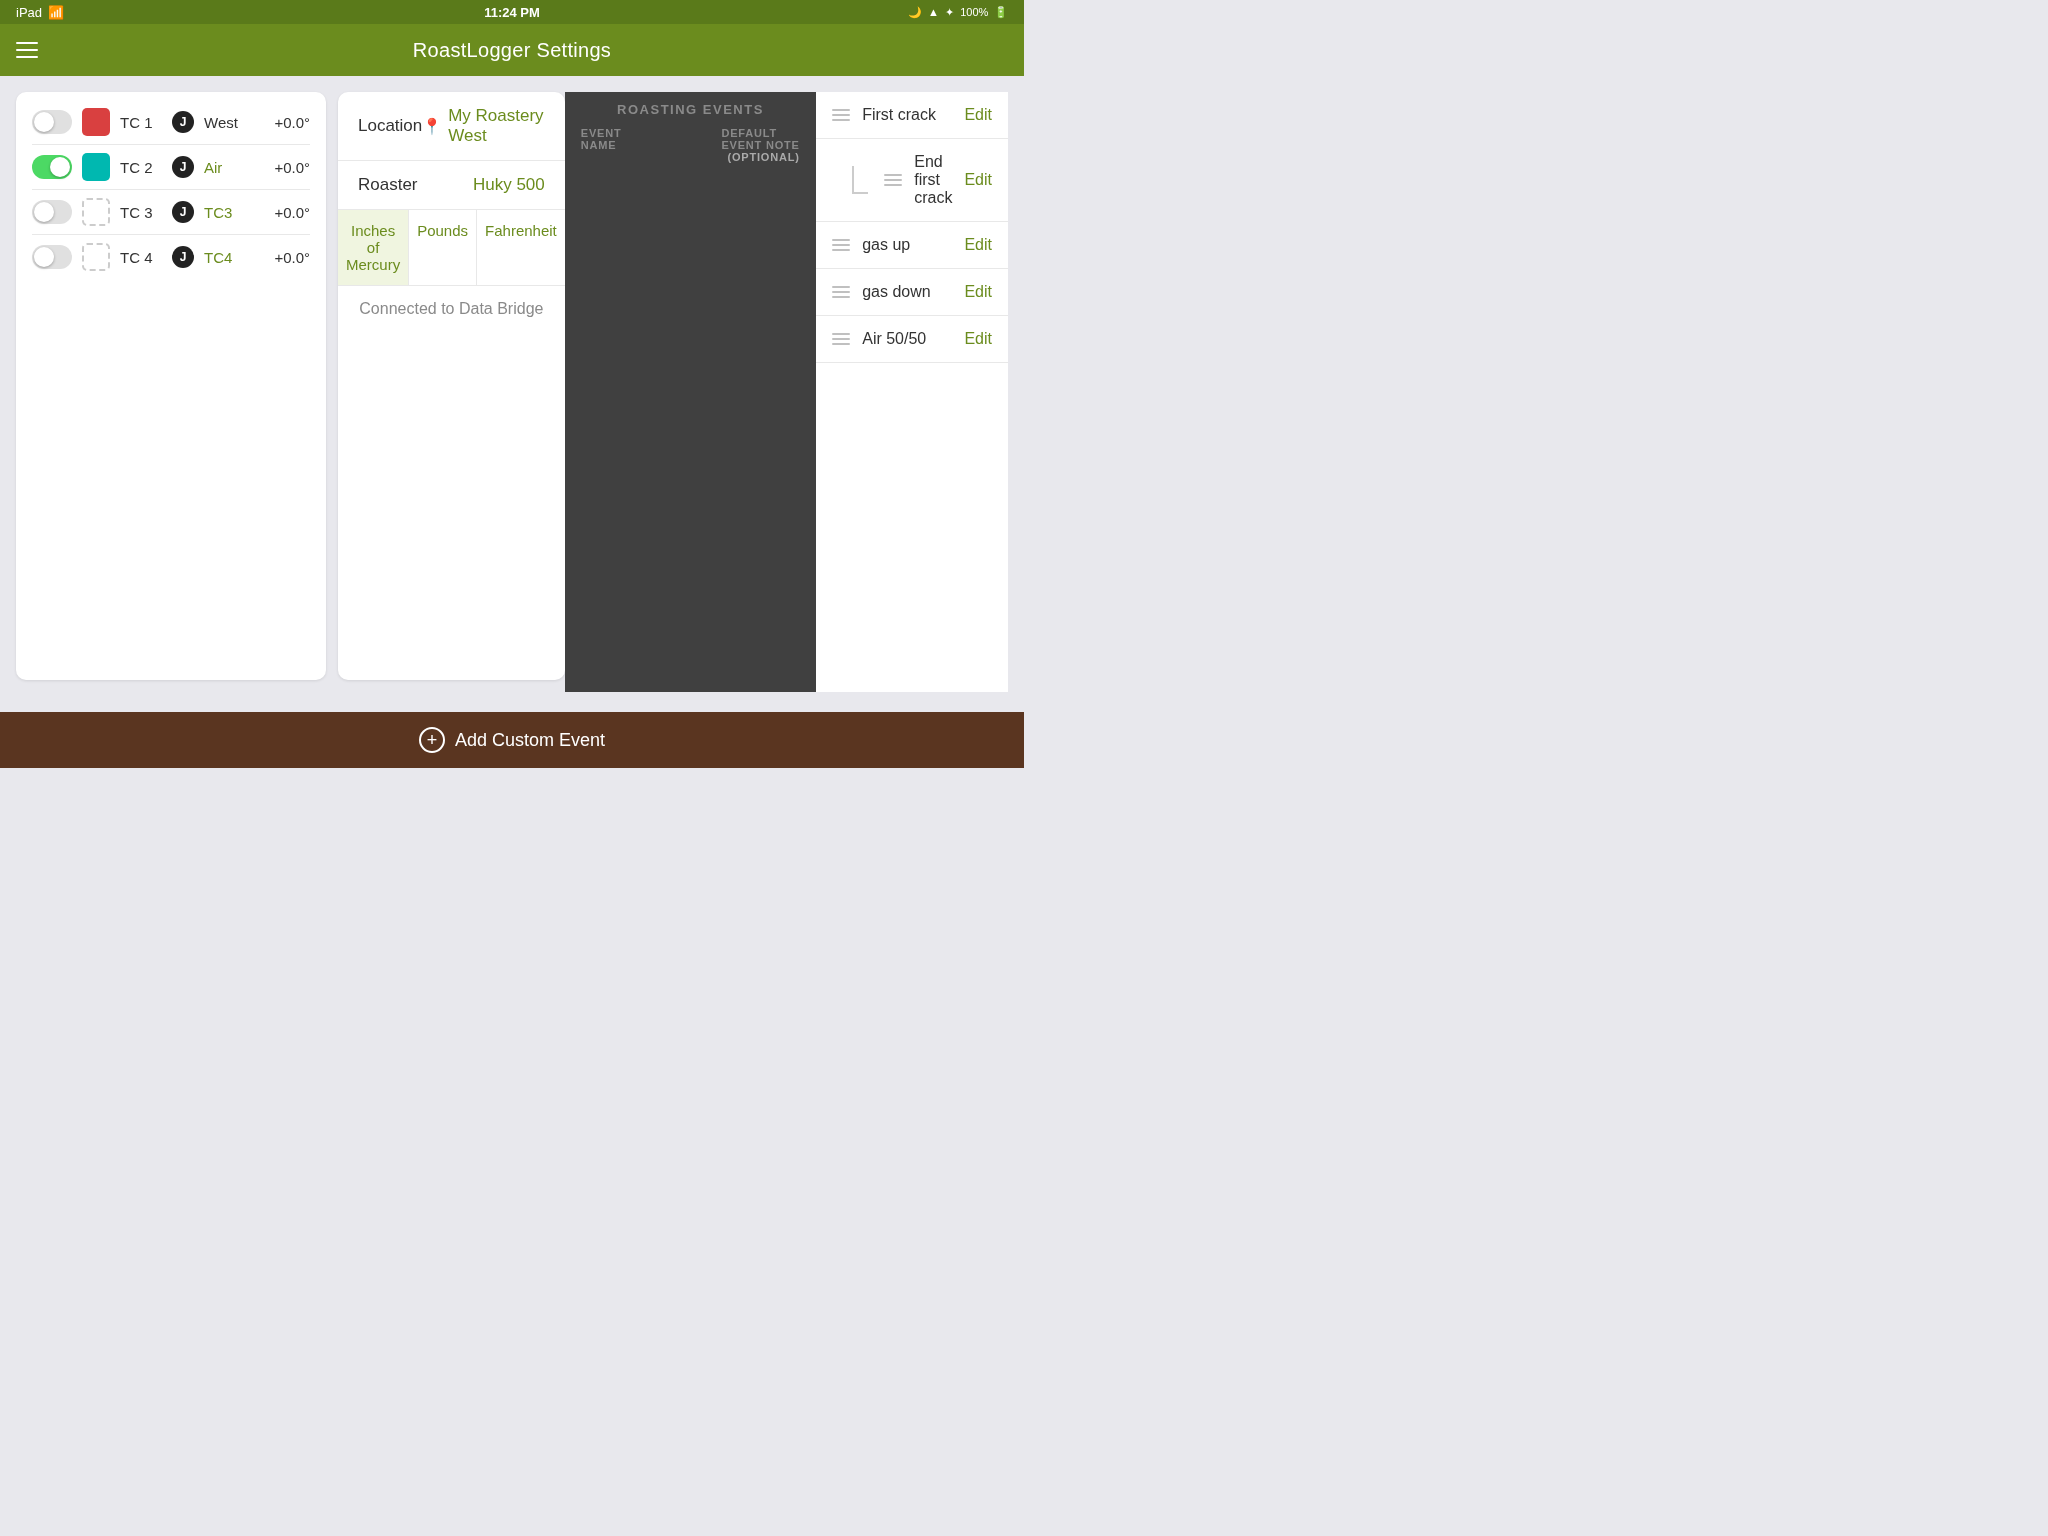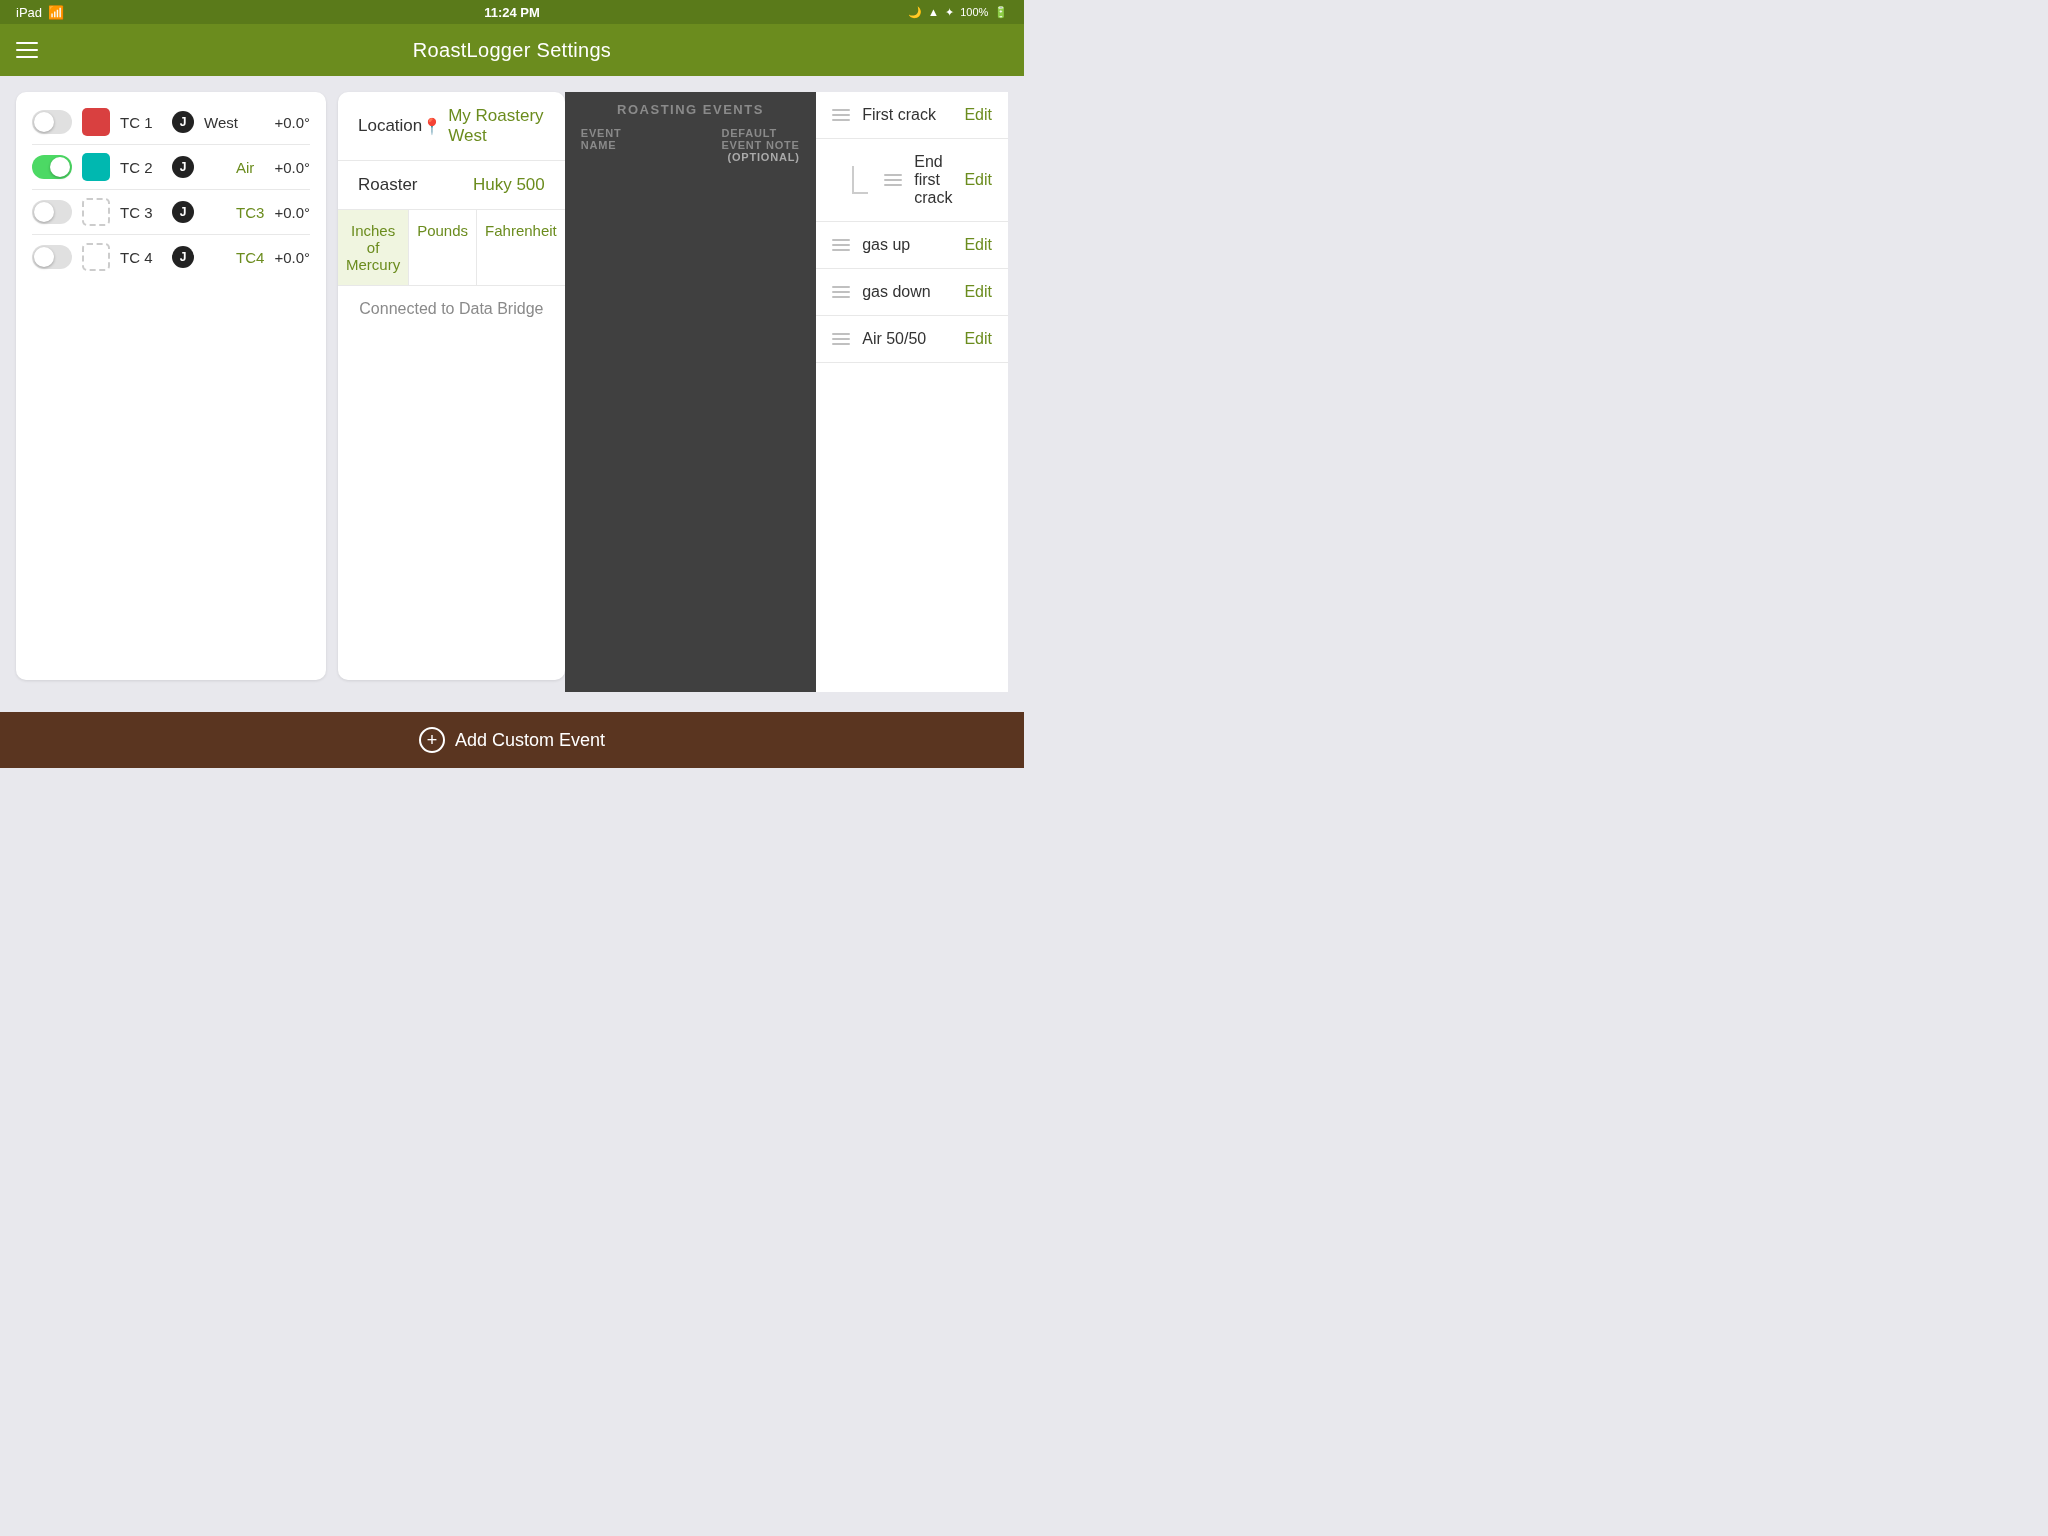--- a/index.html
+++ b/index.html
@@ -155,21 +155,21 @@
       justify-content: center;
       flex-shrink: 0;
     }
 
     
     .probe-name {
       flex: 1;
       font-size: 15px;
     }
     .probe-name.black { color: #333; }
-    .probe-name.green { color: #6b8c1e; margin-left: 32px; }
+    .probe-name.green { color: #6b8c1e; }
 
     
     .offset {
       font-size: 15px;
       color: #333;
       flex-shrink: 0;
     }
 
     
     .settings-panel {

